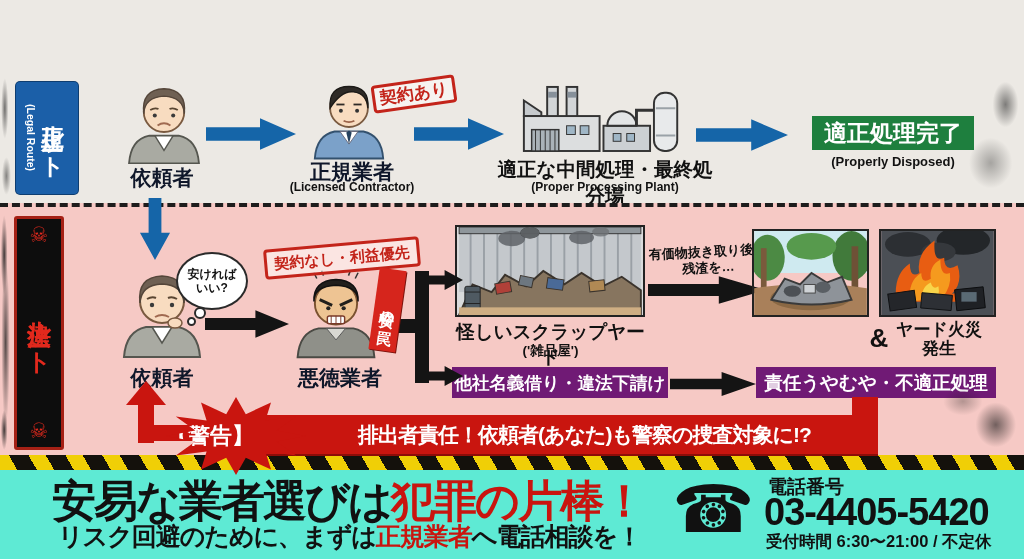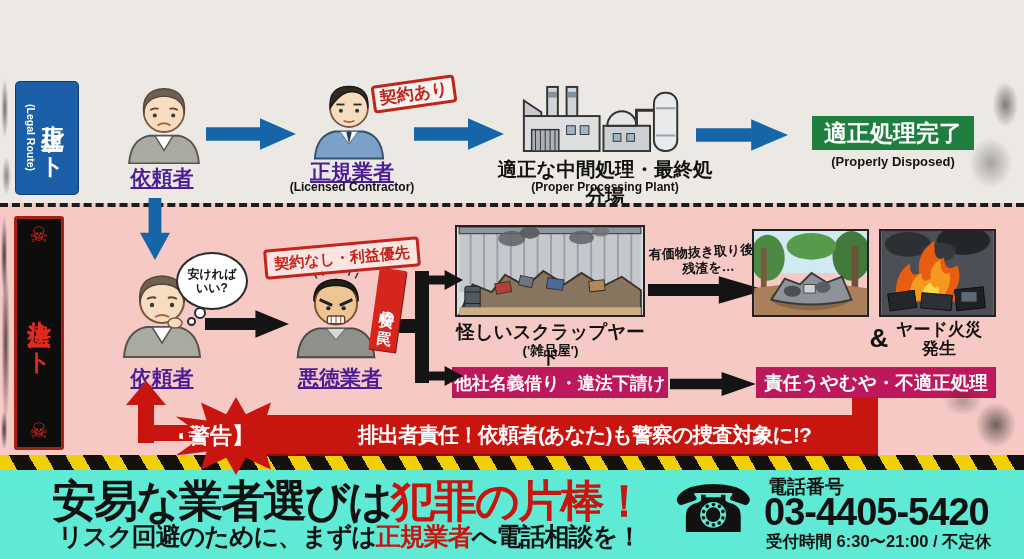--- a/index.html
+++ b/index.html
@@ -26,21 +26,21 @@
   #title .red{color:#d41515;}
 
   
   #legal{left:0;top:68px;width:1024px;height:135px;background:#ece9e4;}
   #legal-badge{left:16px;top:14px;width:62px;height:112px;background:#1b5fa8;border-radius:4px;
     display:flex;flex-direction:row;align-items:center;justify-content:center;gap:1px;color:#fff;
     box-shadow:0 0 0 1px #0e3d70;}
   .ven{writing-mode:vertical-rl;font-size:10.5px;font-weight:bold;letter-spacing:0;}
   .vjp{writing-mode:vertical-rl;text-orientation:upright;font-size:23px;font-weight:bold;letter-spacing:1px;}
 
-  .fig-label{font-size:21px;font-weight:bold;color:#4c1d95;text-decoration:underline;}
+  .fig-label{font-size:21px;font-weight:bold;color:#0f172a;}
   .fig-sub{font-size:12px;font-weight:bold;color:#111;}
 
   .arr{display:block;}
   .arr-r{clip-path:polygon(0 30%,60% 30%,60% 4%,100% 50%,60% 96%,60% 70%,0 70%);}
   .arr-d{clip-path:polygon(30% 0,70% 0,70% 56%,97% 56%,50% 100%,3% 56%,30% 56%);}
   .blue{background:#1565a8;}
   .black{background:#141414;}
   .redfill{background:#c9150f;}
 
   .stamp{border:3px solid #c3241a;color:#c3241a;background:rgba(255,252,250,.55);
@@ -61,21 +61,21 @@
   #bubble{left:176px;top:45px;width:68px;height:54px;background:#fff;border:2px solid #2a2a2a;border-radius:50%;
     display:flex;flex-direction:column;align-items:center;justify-content:center;font-size:12px;font-weight:bold;line-height:14px;z-index:3;}
   .tail{background:#fff;border:2px solid #2a2a2a;border-radius:50%;z-index:3;}
 
   #stamp-nocontract{left:264px;top:36px;width:150px;height:24px;line-height:24px;font-size:15px;transform:rotate(-5deg);z-index:4;}
   #tag-cheap{left:374px;top:62px;width:27px;height:82px;background:#d6251c;color:#fff;z-index:4;
     display:flex;align-items:center;justify-content:center;transform:rotate(8deg);
     box-shadow:1px 1px 0 #7a120c;}
   #tag-cheap .vjp{font-size:15px;letter-spacing:1px;}
 
-  .blackbox{background:#be185d;color:#fff;font-weight:bold;display:flex;align-items:center;justify-content:center;white-space:nowrap;}
+  .blackbox{background:#701a75;color:#fff;font-weight:bold;display:flex;align-items:center;justify-content:center;white-space:nowrap;}
   #box-sub{left:452px;top:160px;width:216px;height:31px;font-size:17.5px;}
   #box-resp{left:756px;top:160px;width:240px;height:31px;font-size:18.5px;}
 
   #scene-scrap{left:455px;top:18px;width:190px;height:92px;border:2px solid #222;background:#d9dbdc;box-sizing:border-box;}
   #scene-forest{left:752px;top:22px;width:117px;height:88px;border:2px solid #222;box-sizing:border-box;}
   #scene-fire{left:879px;top:22px;width:117px;height:88px;border:2px solid #222;box-sizing:border-box;}
   .scene svg{display:block;width:100%;height:100%;}
 
   #residue{left:645px;top:37px;width:126px;font-size:13px;font-weight:bold;line-height:16px;text-align:center;transform:rotate(-3deg);}
 

